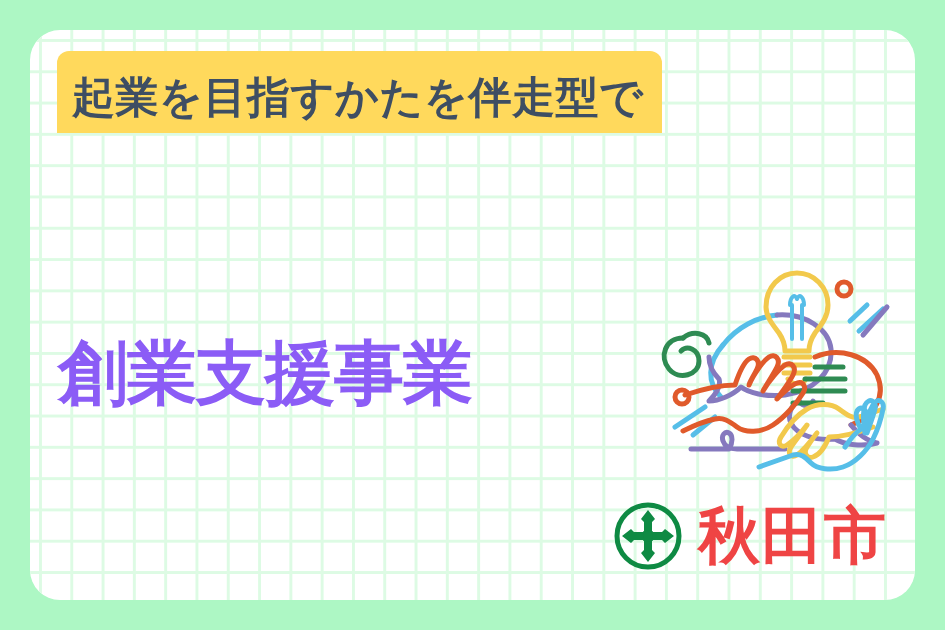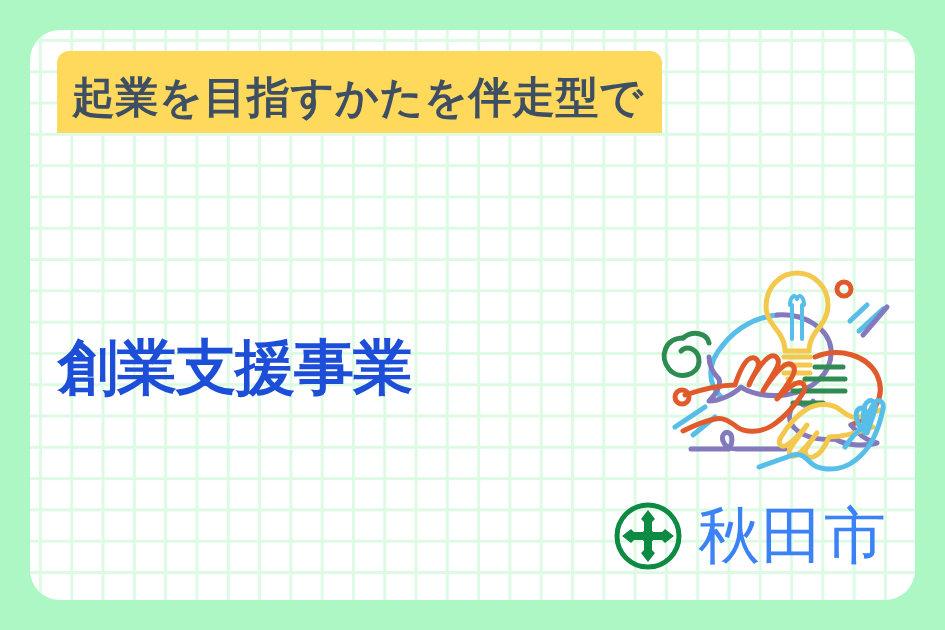--- a/index.html
+++ b/index.html
@@ -52,23 +52,23 @@
     padding:16px 18px 0 15px;
     width:max-content;
   }
   .lead-line-1 { border-radius:12px 12px 0 0; padding-top:10px; line-height:72px; }
   .lead-line-2 { border-radius:0 12px 12px 0; padding-bottom:10px; }
 
   
   .main-title {
     position:absolute;
     left:28px; top:300px;
-    font-size:60px;
+    font-size:70px;
     font-weight:bold;
-    color:#1d4ed8;
+    color:#8b5cf6;
     letter-spacing:-1px;
     line-height:1.25;
     white-space:nowrap;
   }
 
   
   .illustration {
     position:absolute;
     left:615px; top:215px;
     width:260px; height:235px;
@@ -78,22 +78,22 @@
   .logo {
     position:absolute;
     right:28px; bottom:28px;
     display:flex;
     align-items:center;
     gap:14px;
   }
   .logo-mark { width:72px; height:72px; display:block; }
   .logo-text {
     font-size:62px;
-    font-weight:normal;
-    color:#3b82f6;
+    font-weight:bold;
+    color:#ef4444;
     letter-spacing:1px;
     line-height:1;
     white-space:nowrap;
   }
 </style>
 </head>
 <body>
 
 <div class="card">
   <div class="grid-pattern"></div>

